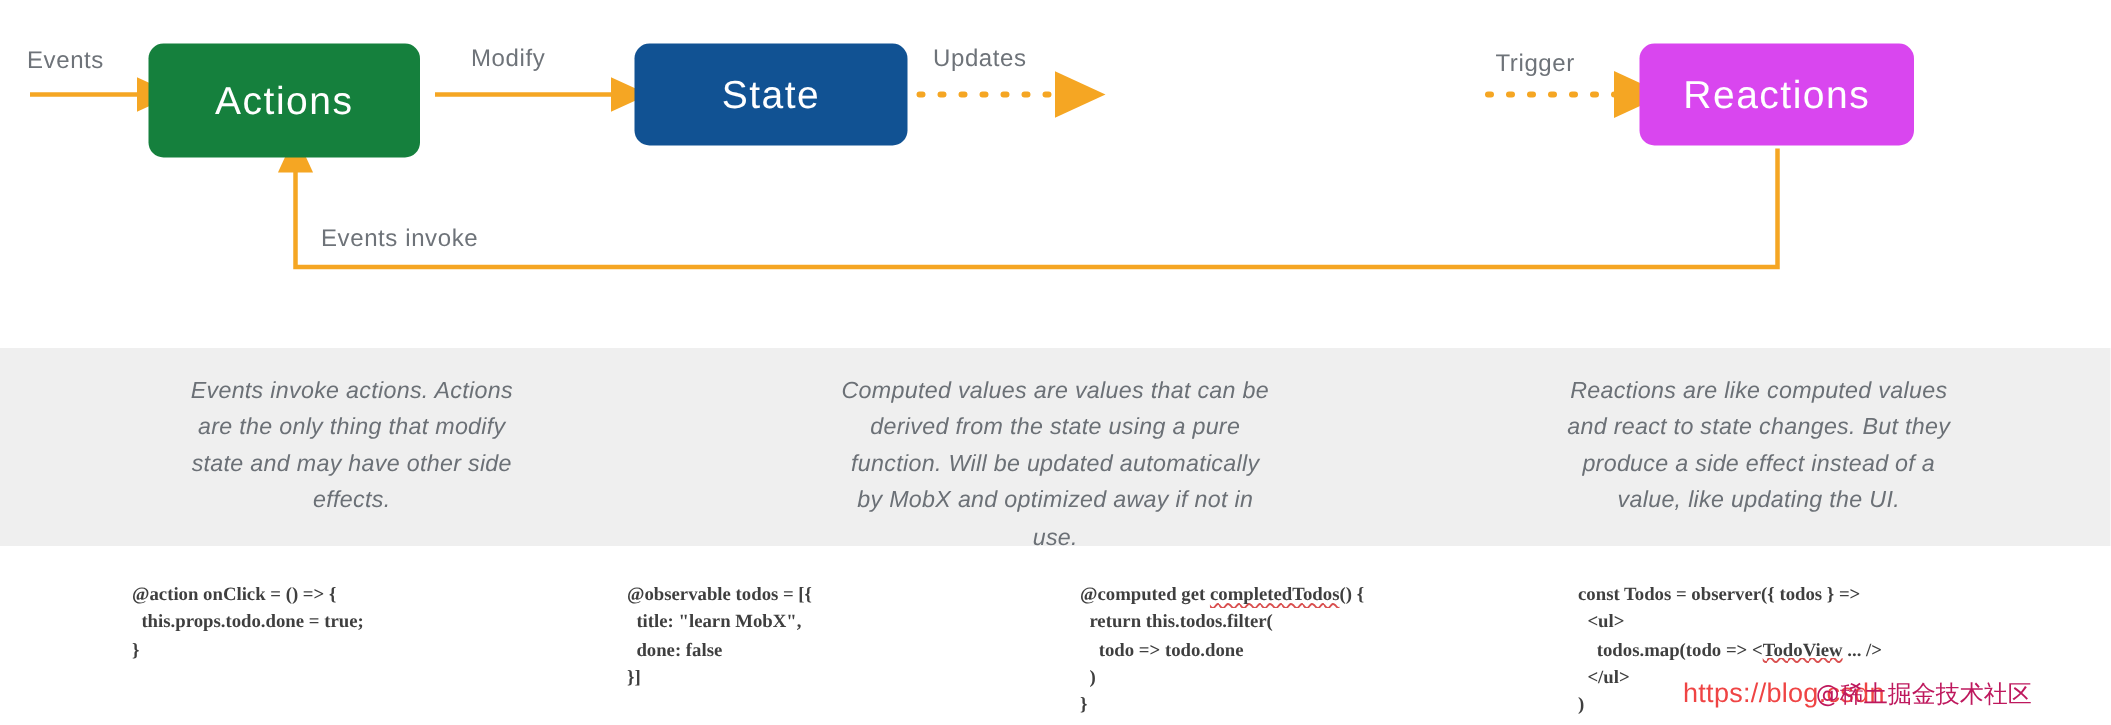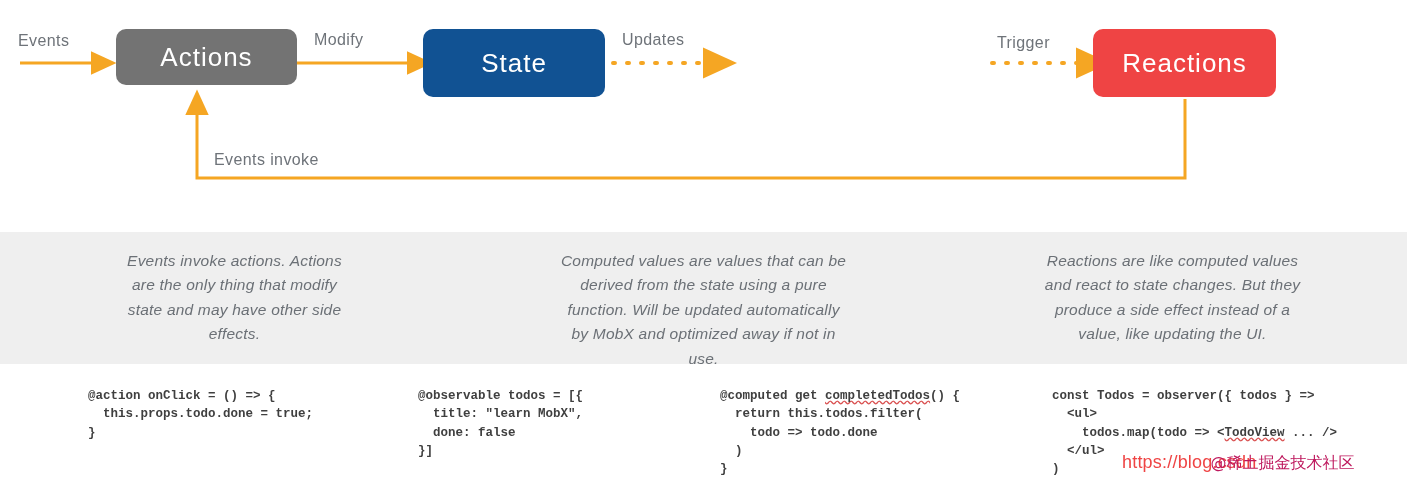--- a/index.html
+++ b/index.html
@@ -40,24 +40,24 @@
     letter-spacing: 0.5px;
   }
   .node-label {
     color: #ffffff;
     font-size: 26px;
     font-weight: 300;
     letter-spacing: 1px;
     white-space: nowrap;
   }
 
-  #node-actions   { left: 116px; top: 29px;  width: 181px; height: 56px; background: #737373; }
+  #node-actions   { left: 99px; top: 29px;  width: 181px; height: 76px; background: #15803d; }
   #node-state     { left: 423px; top: 29px;  width: 182px; height: 68px; background: #115293; }
   #node-computed  { left: 720px; top: 29px;  width: 264px; height: 68px; background: #8cc271; }
-  #node-reactions { left: 1093px; top: 29px; width: 183px; height: 68px; background: #ef4444; }
+  #node-reactions { left: 1093px; top: 29px; width: 183px; height: 68px; background: #d946ef; }
 
   .edge-label {
     position: absolute;
     color: #6e7379;
     font-size: 16px;
     font-family: "Liberation Sans", sans-serif;
     font-weight: 300;
     letter-spacing: 0.4px;
     white-space: nowrap;
   }
@@ -103,21 +103,21 @@
   #code-strip {
     position: absolute;
     left: 0; top: 364px;
     width: 1407px;
     height: 119px;
     background: #ffffff;
   }
   .code-block {
     position: absolute;
     top: 23px;
-    font-family: Liberation Mono, monospace;
+    font-family: Liberation Serif, serif;
     font-size: 12.5px;
     line-height: 1.46;
     color: #3f3f3f;
     white-space: pre;
     font-weight: 700;
   }
   #code-1 { left: 88px; }
   #code-2 { left: 418px; }
   #code-3 { left: 720px; }
   #code-4 { left: 1052px; }

